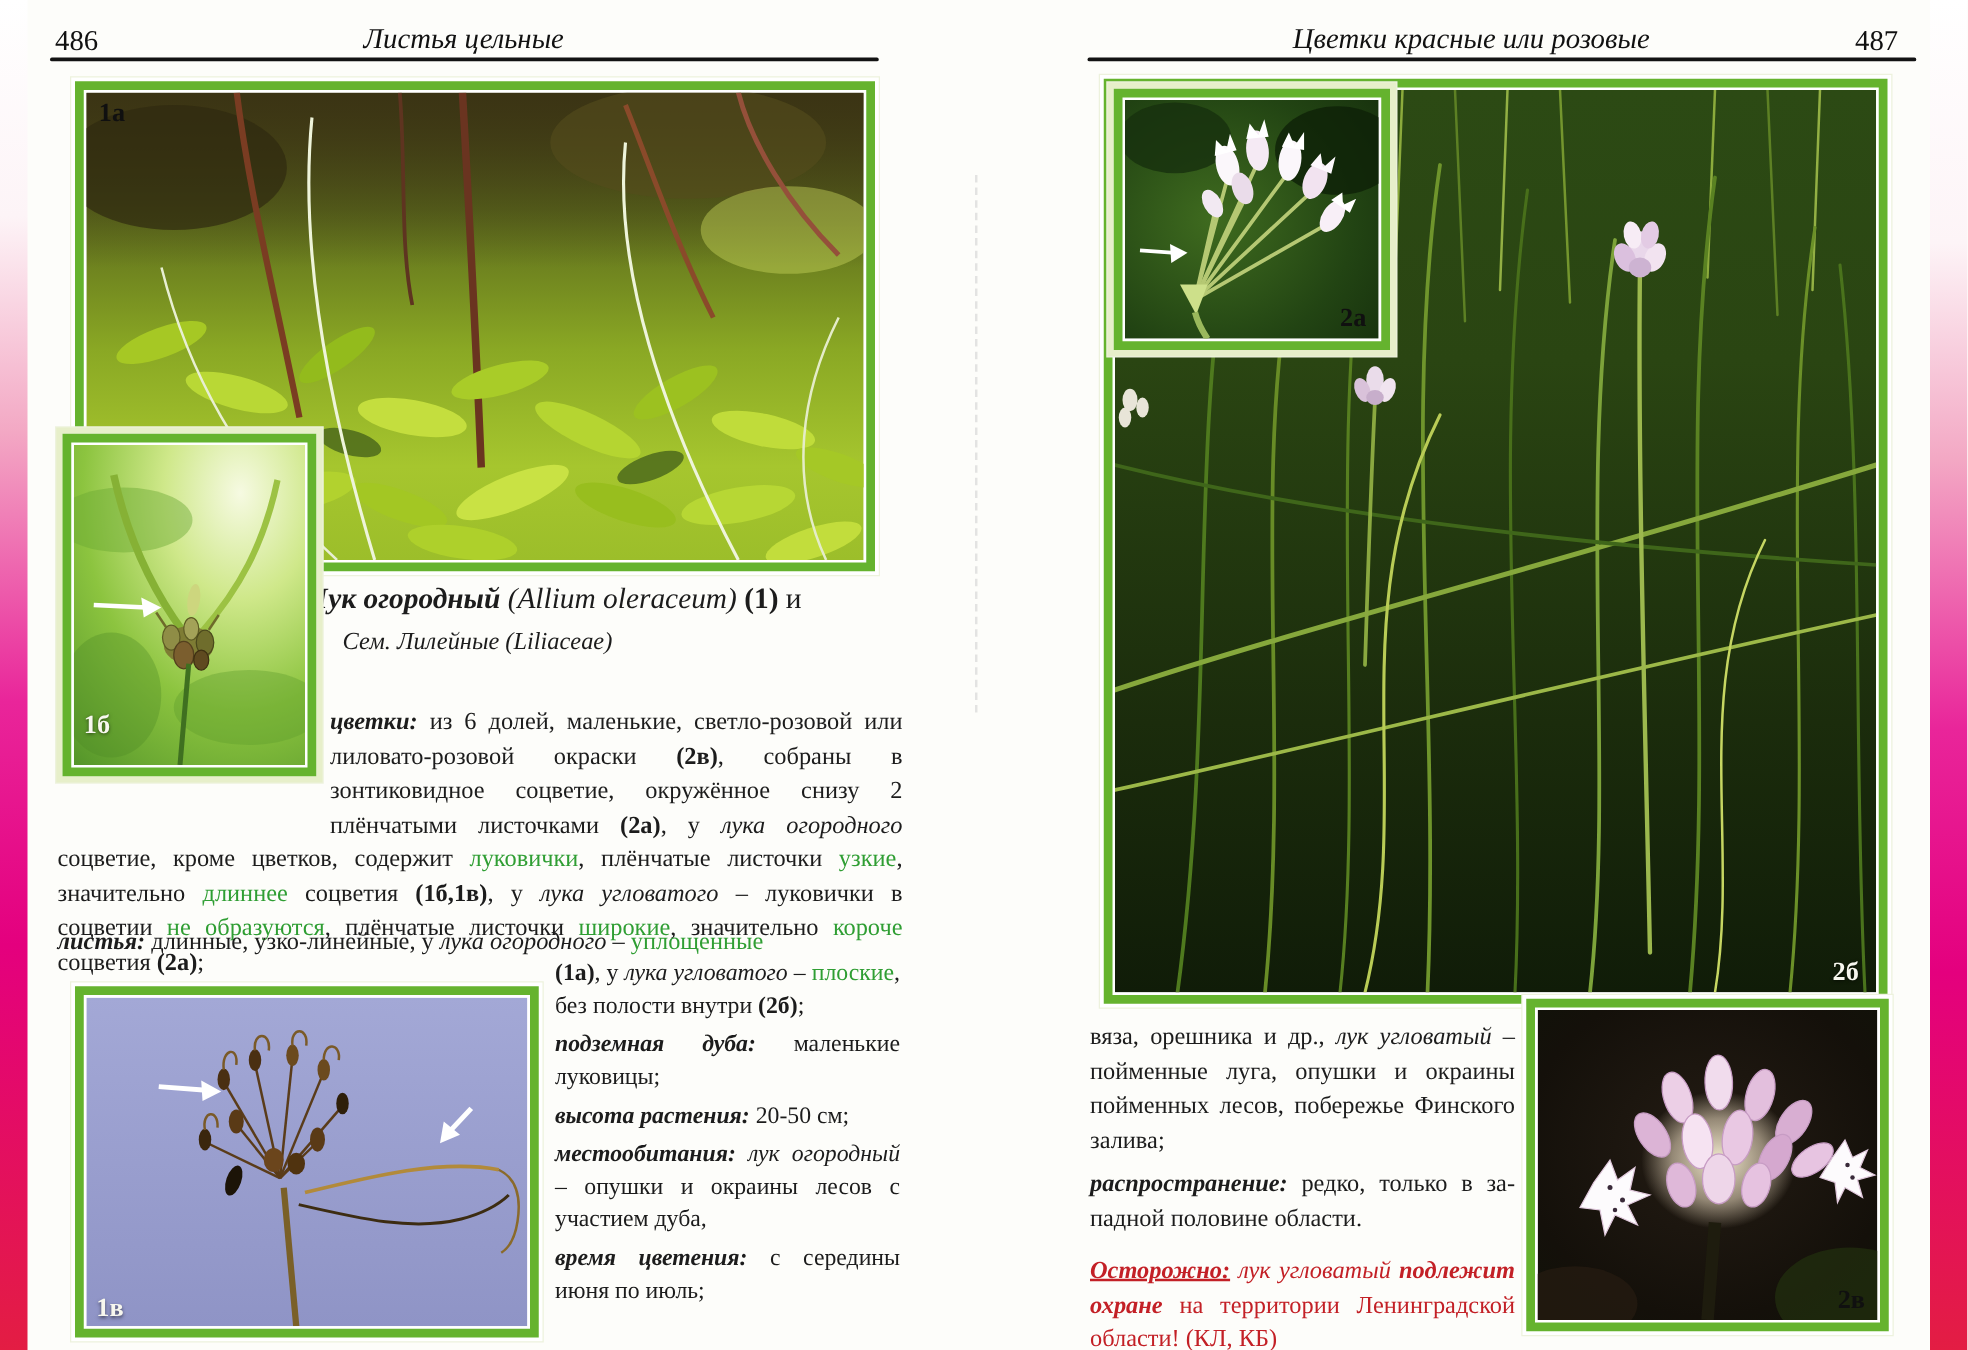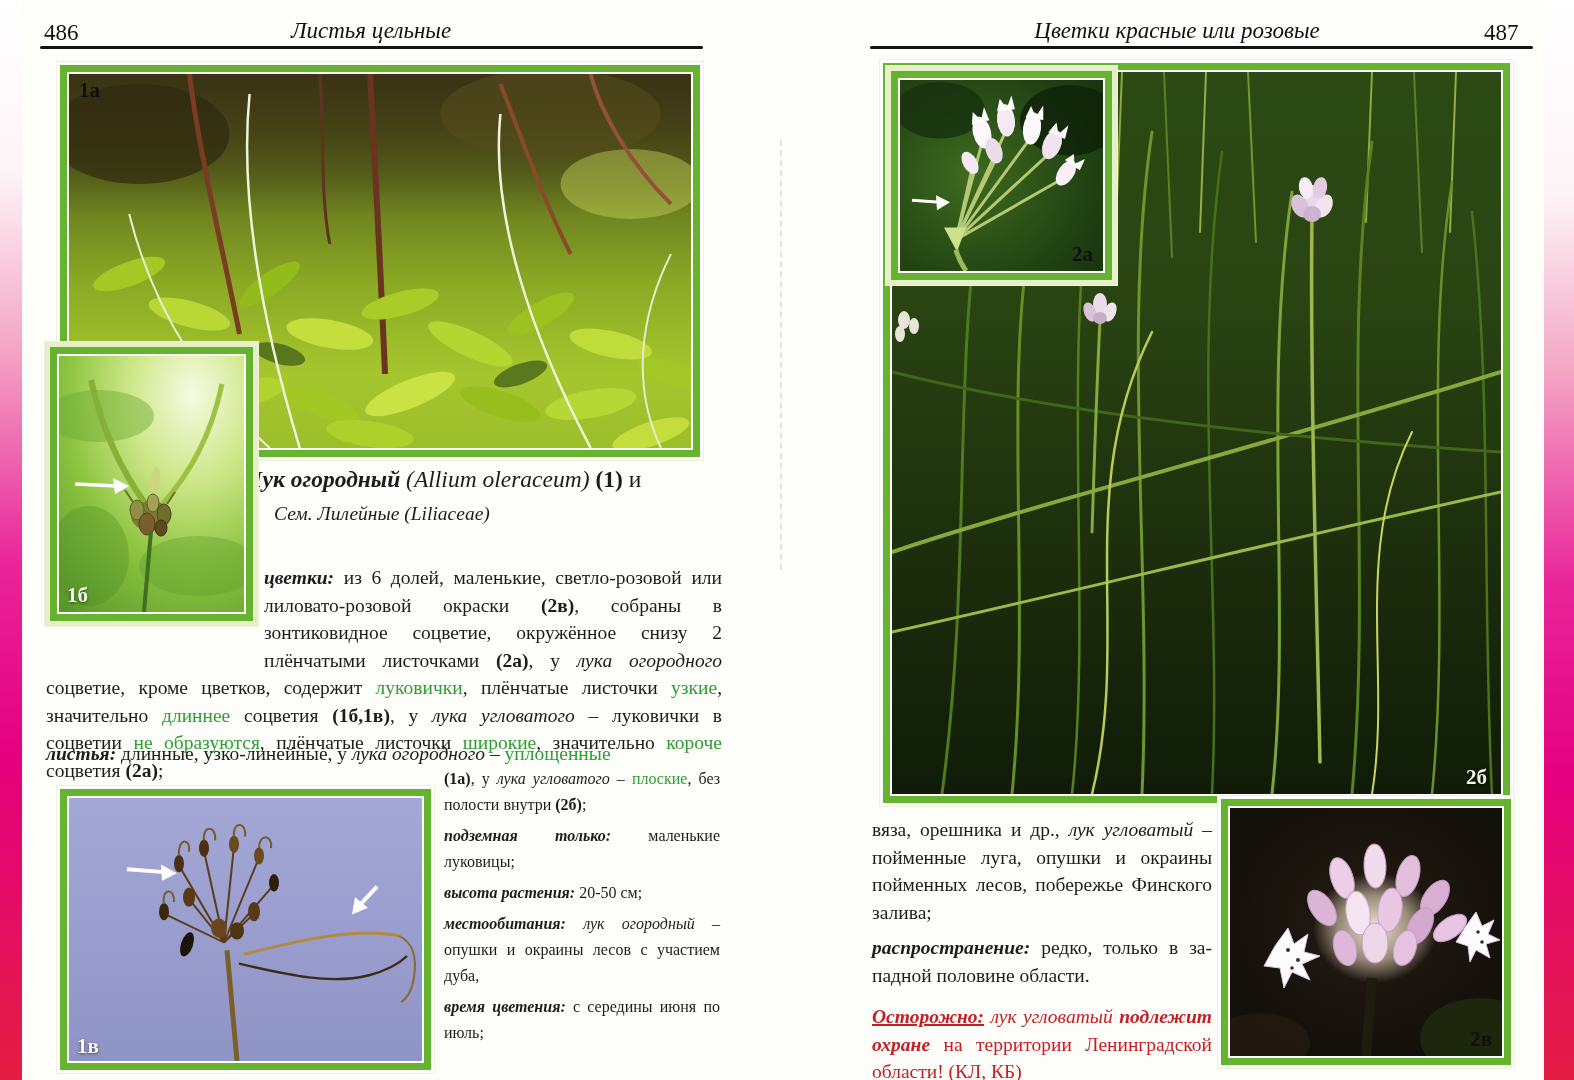--- a/index.html
+++ b/index.html
@@ -29,21 +29,21 @@
   .photo-img{position:relative;width:100%;height:100%;overflow:hidden;}
   .photo-img svg{display:block;width:100%;height:100%;}
   .plabel{position:absolute;font-weight:bold;font-size:21px;line-height:1;z-index:3;
           font-family:"Liberation Serif","DejaVu Serif",serif;}
   .plabel.dark{color:#101010;}
   .plabel.light{color:#f7f7ee;text-shadow:0 1px 3px rgba(0,0,0,.55);}
 
   
   .tblock{position:absolute;font-size:19.5px;line-height:27.5px;text-align:justify;color:#1c1c1c;}
   .tblock p{margin:0 0 8px 0;}
-  .minicol{line-height:26px;font-size:16px;}
+  .minicol{line-height:26px;font-size:19px;}
   .minicol p{margin:0 0 5px 0;}
   .title-block{position:absolute;text-align:left;}
   .title-line{font-size:23.5px;line-height:30px;white-space:nowrap;}
   .family{font-style:italic;font-size:19.5px;margin-top:9px;padding-left:28px;}
 
   .floatspacer{float:left;width:218px;height:84px;}
 
   
   .seg-n{}
   .seg-b{font-weight:bold;}
@@ -176,21 +176,21 @@
             <ellipse cx="10" cy="12" rx="6" ry="8" fill="#5f4a20" stroke="#3e3012" stroke-width="1"></ellipse>
             <ellipse cx="4" cy="-36" rx="5" ry="13" fill="#cdd67e" transform="rotate(8 4 -36)"></ellipse>
             <line x1="-18" y1="-14" x2="-26" y2="-26" stroke="#6d6b2a" stroke-width="2"></line>
             <line x1="16" y1="-12" x2="24" y2="-24" stroke="#6d6b2a" stroke-width="2"></line>
             <line x1="0" y1="15" x2="-7" y2="96" stroke="#3f7020" stroke-width="4"></line>
           </g>
           <line x1="16" y1="128" x2="58" y2="130" stroke="#ffffff" stroke-width="3.5"></line>
           <polygon points="70,130 54,122 56,138" fill="#ffffff"></polygon>
         </svg>
       </div>
-      <span class="plabel light" style="bottom:8px;left:10px;">1б</span>
+      <span class="plabel light" style="bottom:24px;left:10px;">1б</span>
     </div>
   </div>
 
   <div class="title-block" id="title-block">
     <div class="title-line"><span class="seg-bi">Лук огородный </span><span class="seg-i">(Allium oleraceum)</span><span class="seg-n"> </span><span class="seg-b">(1)</span><span class="seg-n"> и</span></div>
     <div class="family">Сем. Лилейные (Liliaceae)</div>
   </div>
 
   <div class="tblock" id="flowers-para">
     <div class="floatspacer"></div>
@@ -249,21 +249,21 @@
           <line x1="308" y1="92" x2="290" y2="112" stroke="#ffffff" stroke-width="4"></line>
           <polygon points="283,121 286,103 299,114" fill="#ffffff"></polygon>
         </svg>
       </div>
       <span class="plabel light" style="bottom:6px;left:10px;">1в</span>
     </div>
   </div>
 
   <div class="tblock minicol" id="left-minicol">
     <p><span class="seg-b">(1а)</span><span class="seg-n">, у </span><span class="seg-i">лука угловатого</span><span class="seg-n"> – </span><span class="seg-g">плоские</span><span class="seg-n">, без полости внутри </span><span class="seg-b">(2б)</span><span class="seg-n">;</span></p>
-    <p><span class="seg-bi">подземная только:</span><span class="seg-n"> малень­кие луковицы;</span></p>
+    <p><span class="seg-bi">подземная дуба:</span><span class="seg-n"> малень­кие луковицы;</span></p>
     <p><span class="seg-bi">высота растения:</span><span class="seg-n"> 20-50 см;</span></p>
     <p><span class="seg-bi">местообитания:</span><span class="seg-n"> </span><span class="seg-i">лук ого­родный</span><span class="seg-n"> – опушки и окраи­ны лесов с участием дуба,</span></p>
     <p><span class="seg-bi">время цветения:</span><span class="seg-n"> с середи­ны июня по июль;</span></p>
   </div>
 
   <div class="runhead" id="rp-head">Цветки красные или розовые</div>
   <span class="pagenum" id="rp-num">487</span>
   <div class="rule" id="rp-rule"></div>
 
   <div class="photo" id="photo-2b">

